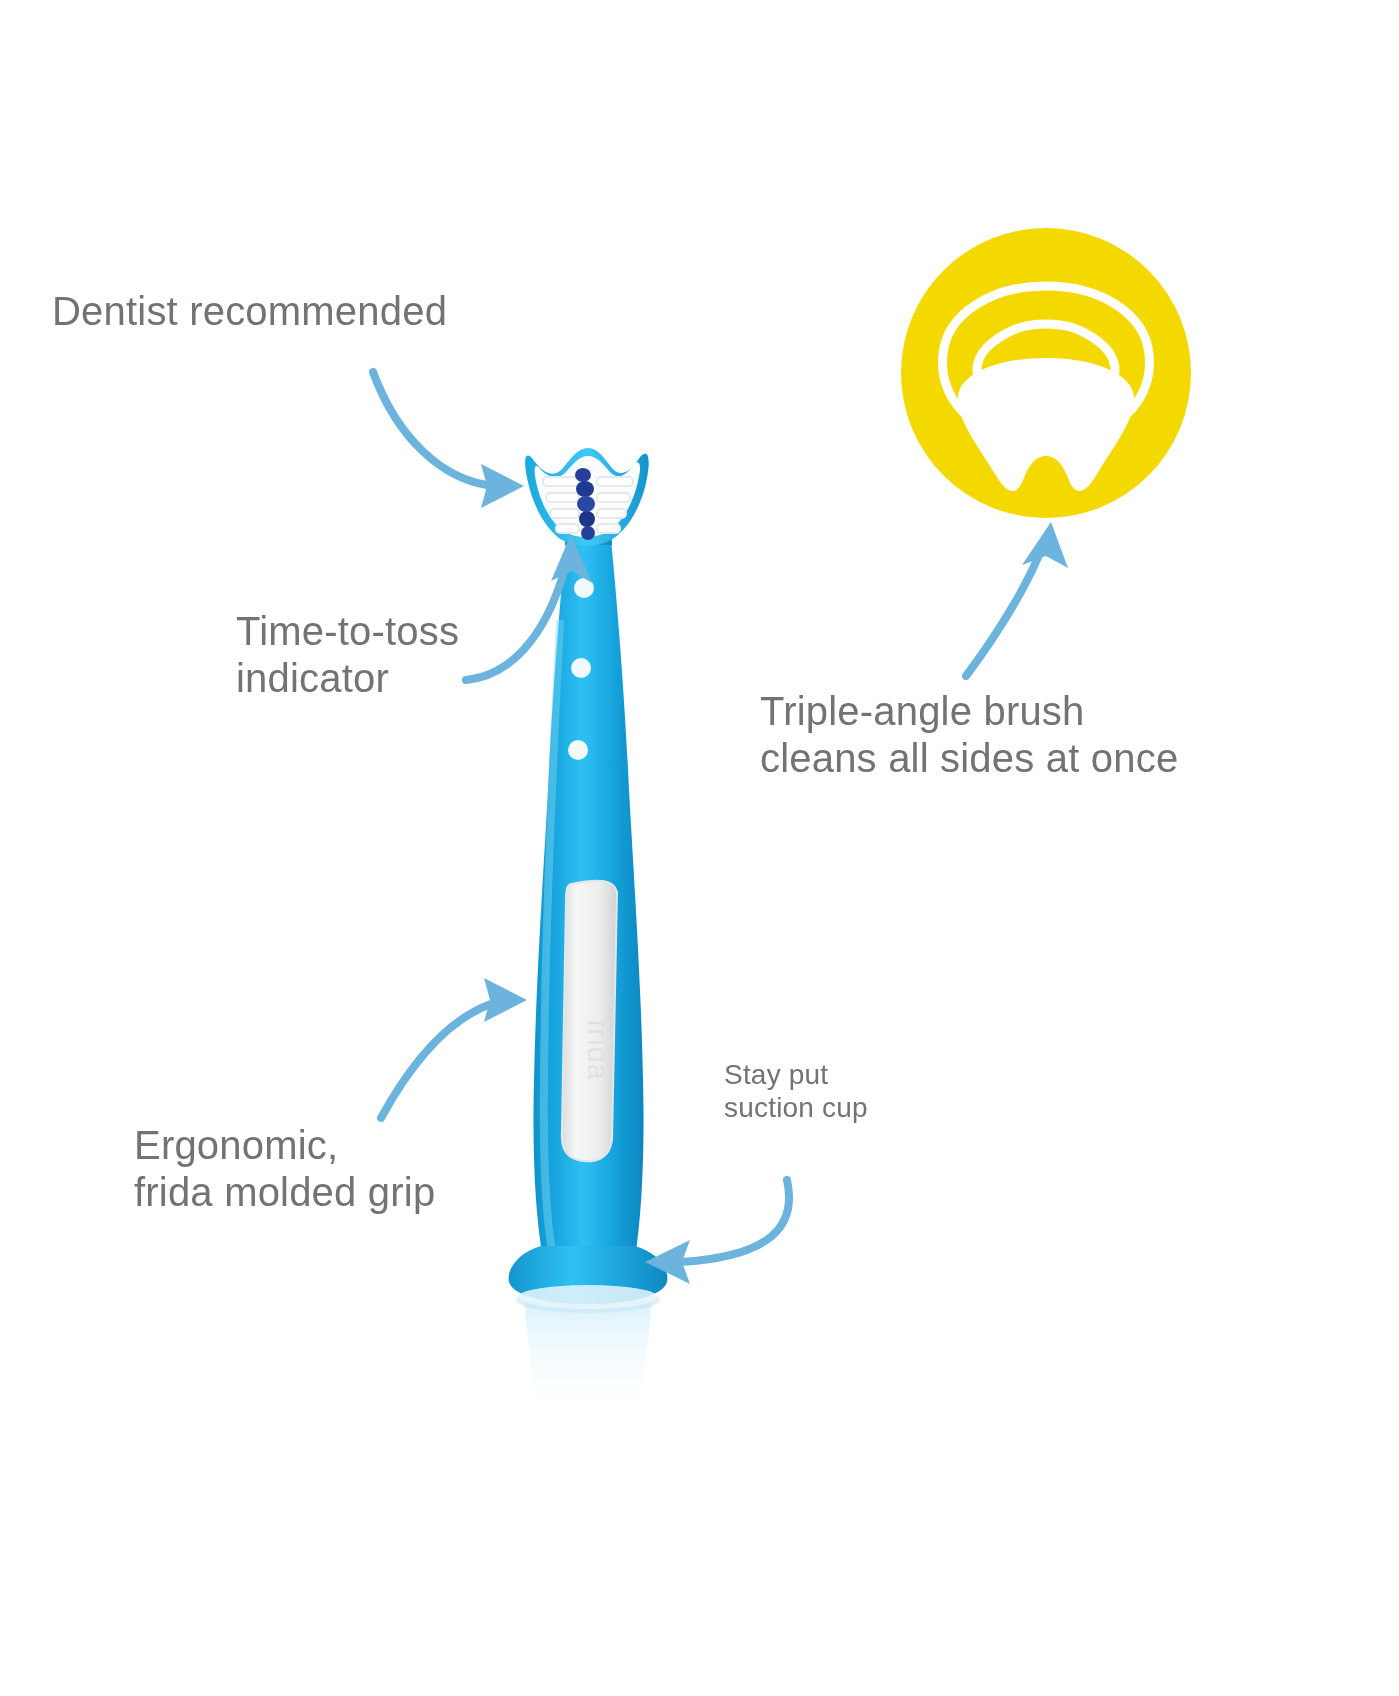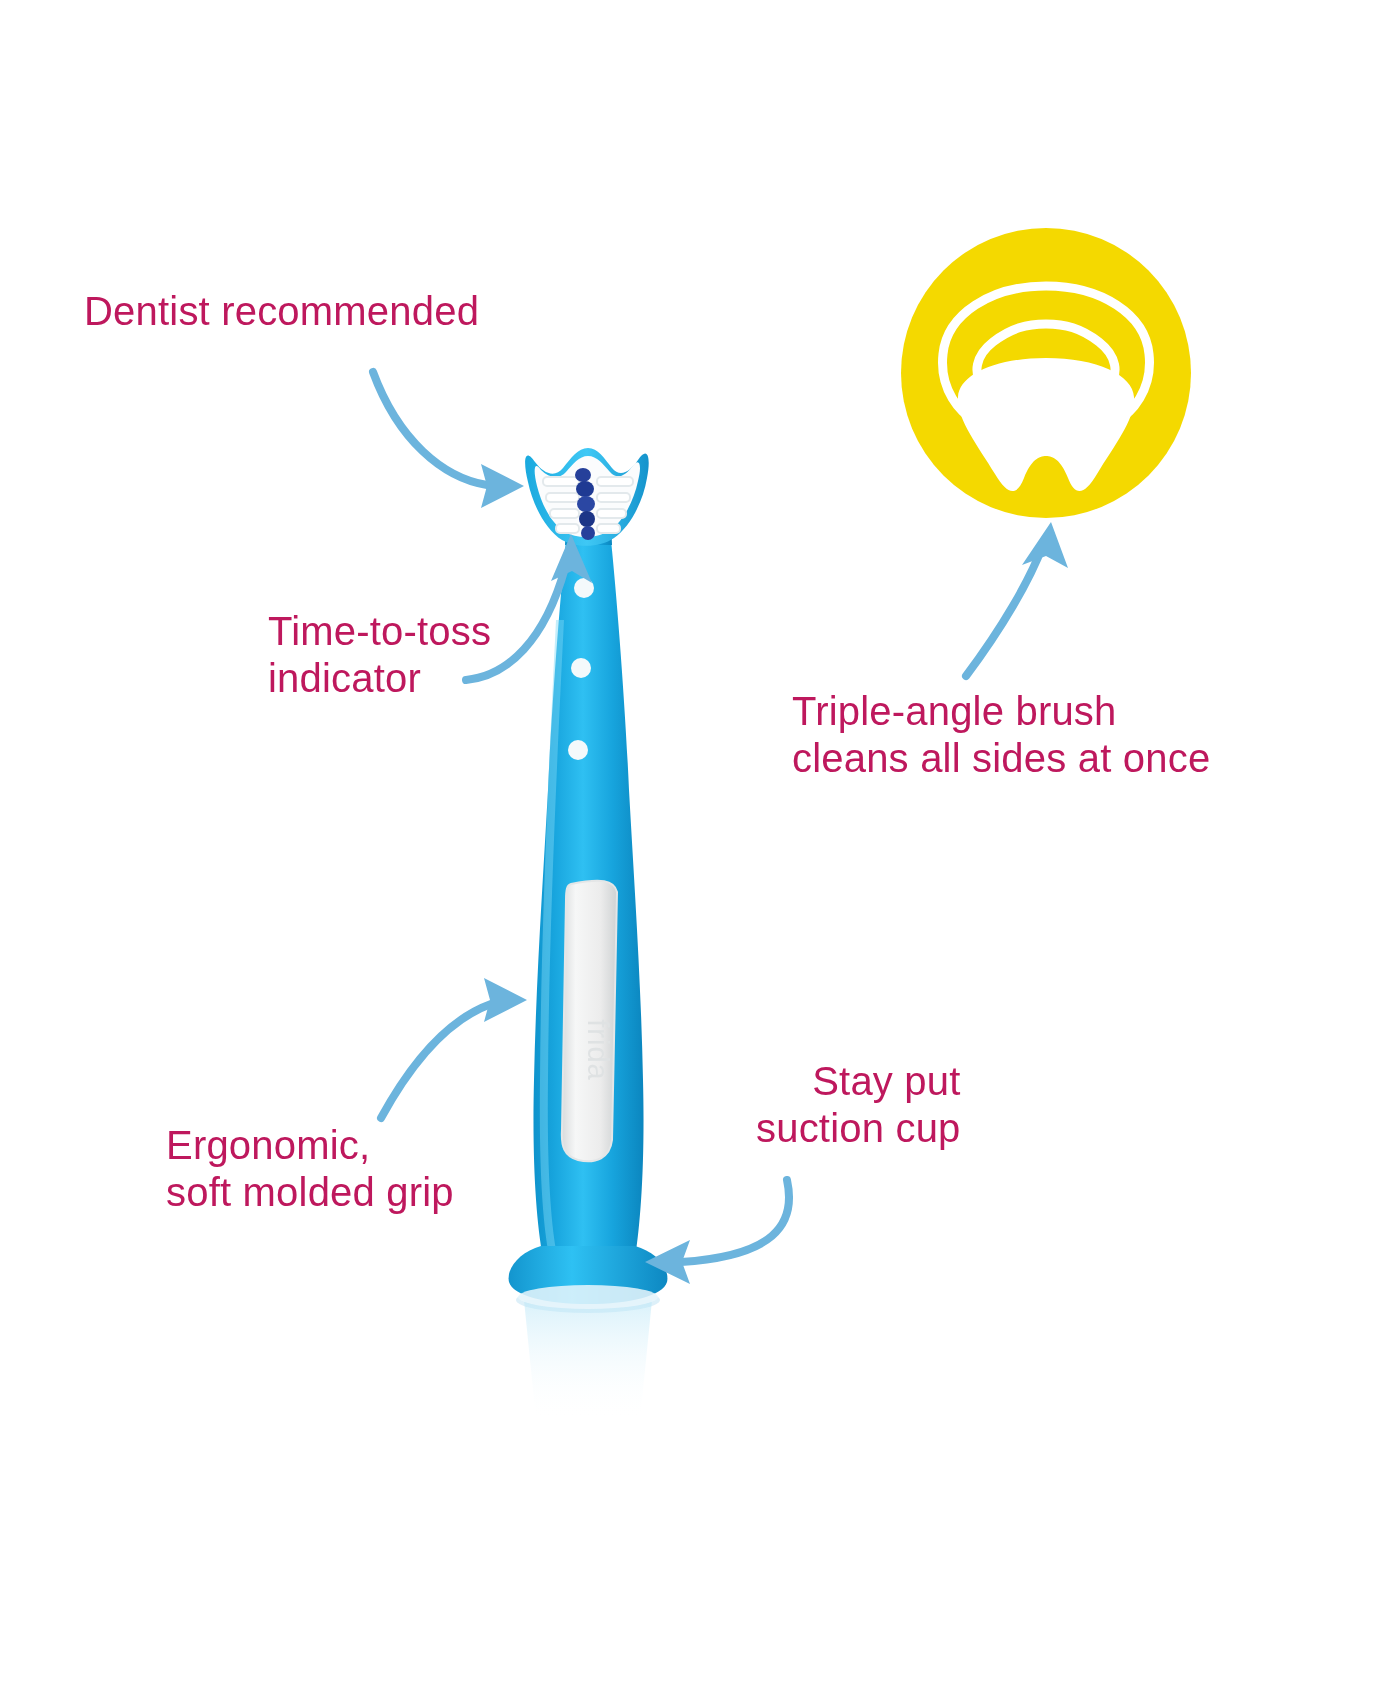--- a/index.html
+++ b/index.html
@@ -16,33 +16,32 @@
     position: relative;
     width: 1399px;
     height: 1696px;
     background: #ffffff;
     overflow: hidden;
   }
 
   
   .label {
     position: absolute;
-    color: #be185d;
+    color: #737373;
     font-family: "Liberation Sans", sans-serif;
     font-weight: 400;
     letter-spacing: 0.2px;
     line-height: 1.18;
     white-space: pre-line;
-    margin-left: 32px;
   }
   .label.l-dentist    { left: 52px;  top: 288px;  font-size: 40px; }
   .label.l-timetoss   { left: 236px; top: 608px;  font-size: 40px; }
   .label.l-triple     { left: 760px; top: 688px;  font-size: 40px; }
   .label.l-ergonomic  { left: 134px; top: 1122px; font-size: 40px; }
-  .label.l-stayput    { left: 724px; top: 1058px; font-size: 40px; text-align: right; }
+  .label.l-stayput    { left: 724px; top: 1058px; font-size: 28px; }
 
   
   .layer {
     position: absolute;
     left: 0;
     top: 0;
     width: 1399px;
     height: 1696px;
     pointer-events: none;
   }
@@ -257,18 +256,18 @@
 
   <div class="label l-dentist">Dentist recommended</div>
 
   <div class="label l-triple">Triple-angle brush
 cleans all sides at once</div>
 
   <div class="label l-timetoss">Time-to-toss
 indicator</div>
 
   <div class="label l-ergonomic">Ergonomic,
-soft molded grip</div>
+frida molded grip</div>
 
   <div class="label l-stayput">Stay put
 suction cup</div>
 
 </div>
 
 </body></html>

